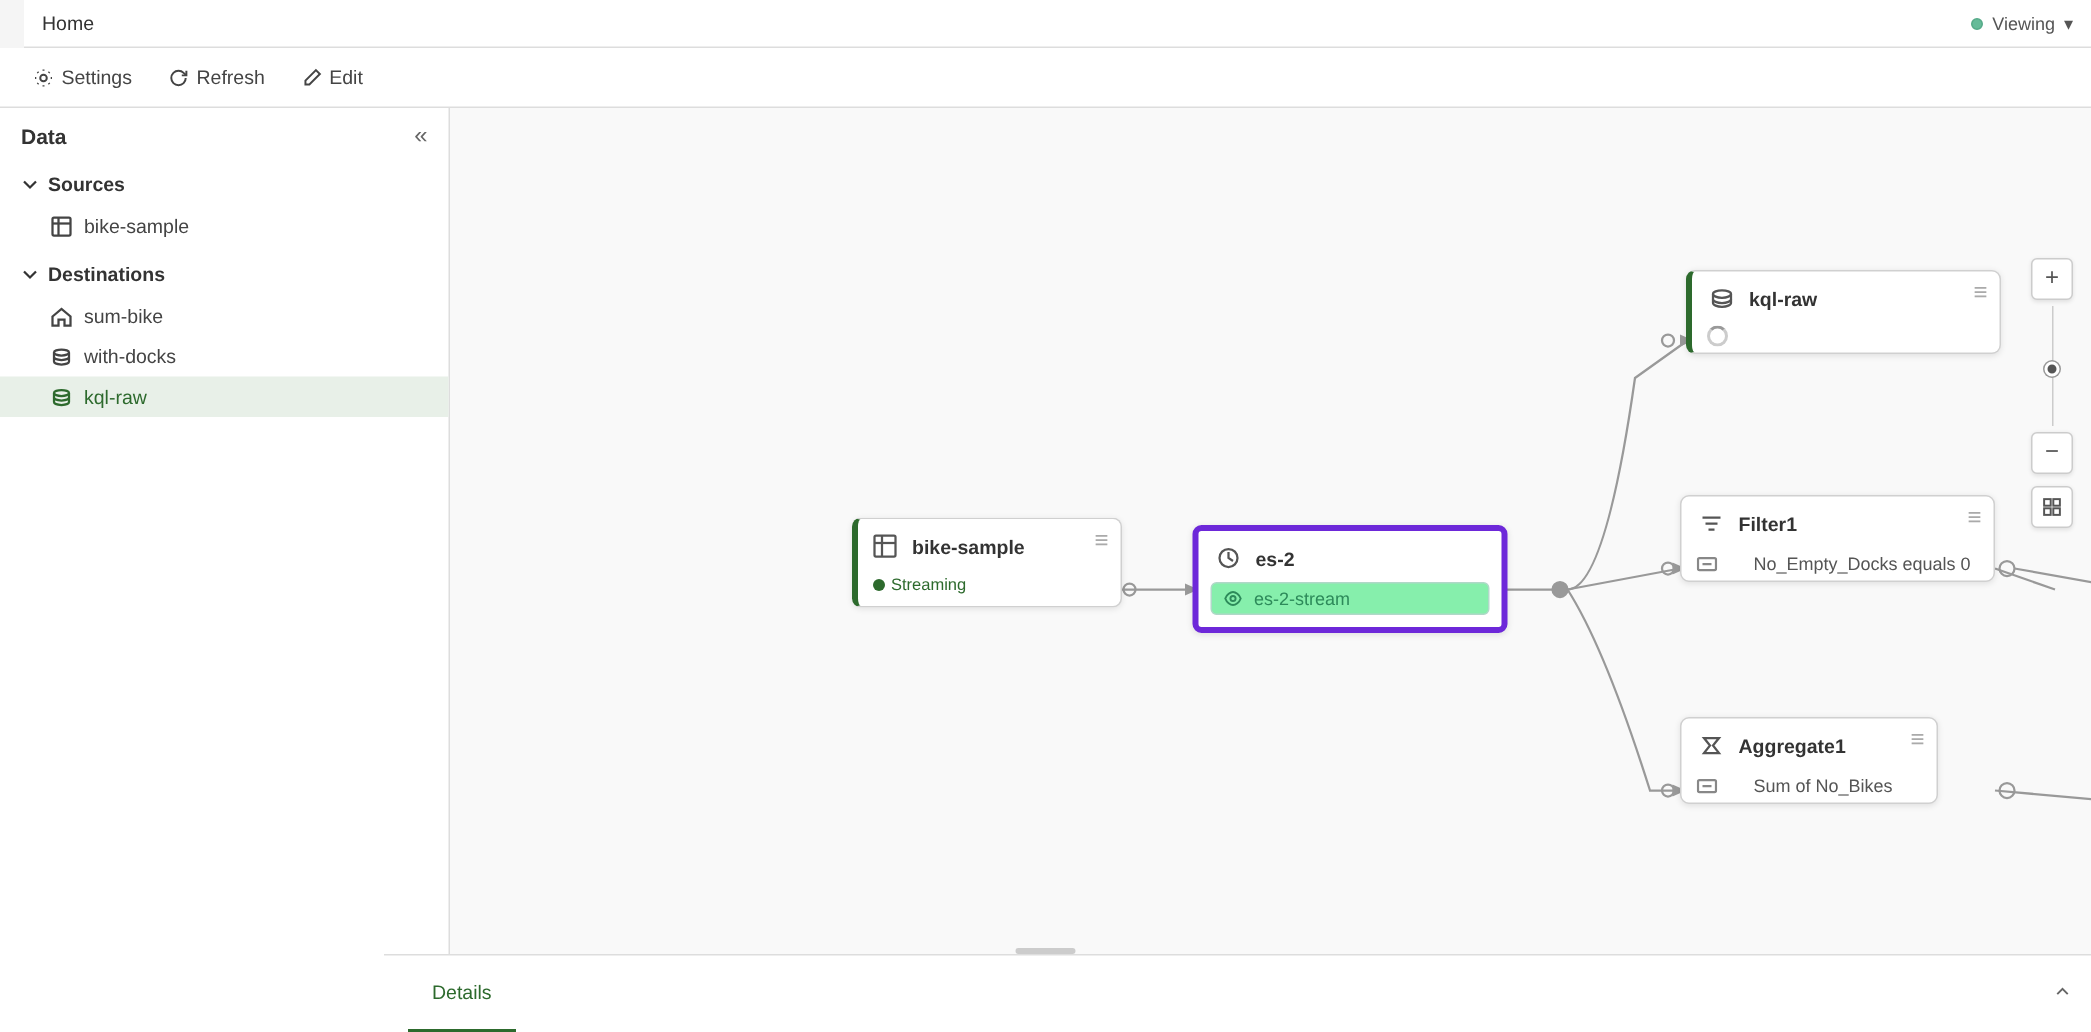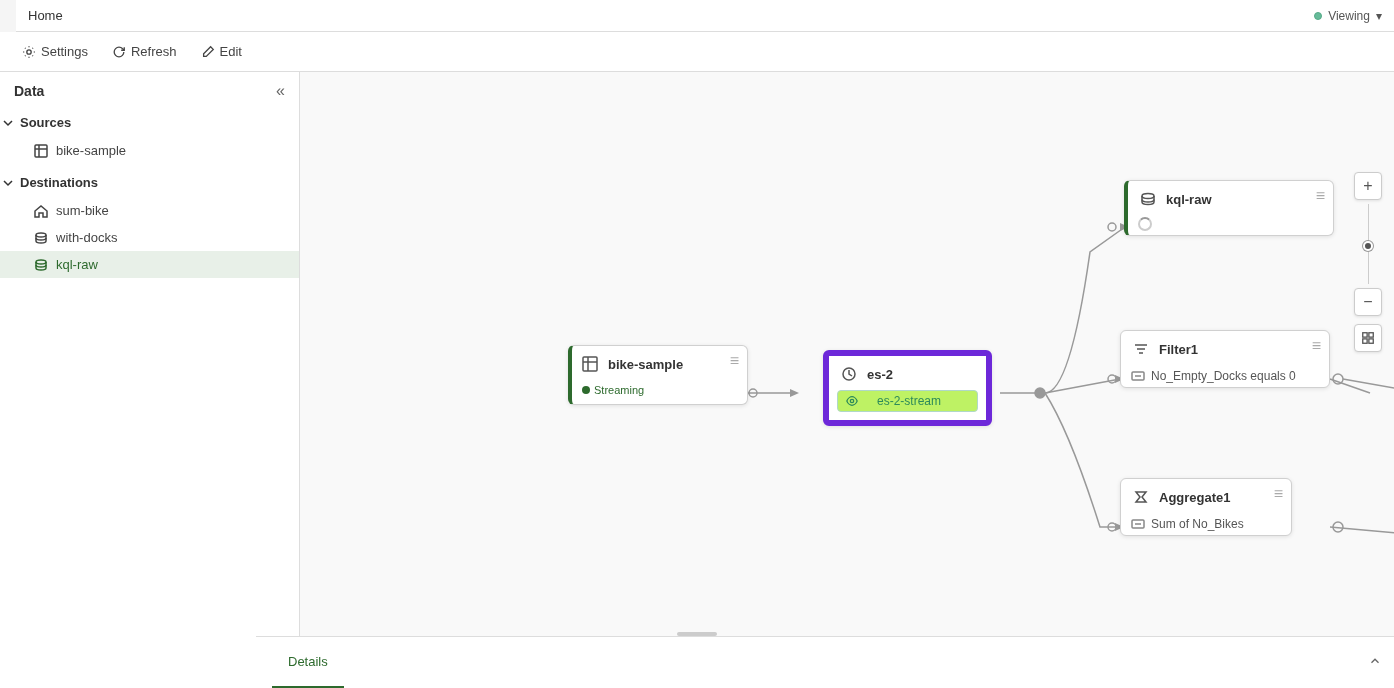--- a/index.html
+++ b/index.html
@@ -18,21 +18,21 @@
 
     
     .main { display: flex; height: calc(688px - 72px); }
 
     
     .sidebar { width: 300px; background: #fff; border-right: 1px solid #ddd; display: flex; flex-direction: column; flex-shrink: 0; }
     .sidebar-header { display: flex; align-items: center; justify-content: space-between; padding: 10px 14px 6px; }
     .sidebar-title { font-weight: 600; font-size: 14px; }
     .collapse-btn { background: none; border: none; cursor: pointer; color: #666; font-size: 16px; }
     .sidebar-section { padding: 2px 0; }
-    .sidebar-section-header { display: flex; align-items: center; gap: 6px; padding: 7px 2px; font-weight: 600; font-size: 13px; cursor: pointer; color: #333; }
+    .sidebar-section-header { display: flex; align-items: center; gap: 6px; padding: 7px 14px; font-weight: 600; font-size: 13px; cursor: pointer; color: #333; }
     .sidebar-section-header svg { width: 12px; height: 12px; }
     .sidebar-item { display: flex; align-items: center; gap: 8px; padding: 6px 14px 6px 34px; cursor: pointer; font-size: 13px; color: #444; border-radius: 0; }
     .sidebar-item.active { background: #e8f0e8; color: #2d6a2d; font-weight: 500; }
     .sidebar-item svg { width: 14px; height: 14px; flex-shrink: 0; }
 
     
     .canvas-area { flex: 1; background: #f9f9f9; position: relative; overflow: hidden; }
 
     
     .node { position: absolute; background: #fff; border: 1px solid #d0d0d0; border-radius: 6px; box-shadow: 0 1px 4px rgba(0,0,0,0.1); }
@@ -42,22 +42,22 @@
     .node-body { padding: 4px 10px 8px; font-size: 12px; color: #666; }
     .node-menu { position: absolute; top: 6px; right: 8px; color: #aaa; font-size: 16px; cursor: pointer; }
 
     
     .node-source { left: 268px; top: 273px; width: 180px; border-left: 4px solid #2d6a2d; }
     .node-source .node-header { padding-left: 8px; }
     .streaming-badge { display: flex; align-items: center; gap: 4px; font-size: 11px; color: #2d6a2d; }
     .streaming-dot { width: 8px; height: 8px; border-radius: 50%; background: #2d6a2d; }
 
     
-    .node-es { left: 523px; top: 278px; width: 169px; border: 6px solid #6d28d9; }
-    .es-stream-tag { background: #bef264; border: 1px solid #b0d8c8; border-radius: 4px; padding: 3px 8px; font-size: 12px; color: #2d8a5a; display: flex; align-items: center; gap: 19px; margin: 0 8px 8px; }
+    .node-es { left: 495px; top: 278px; width: 210px; border: 4px solid #6d28d9; }
+    .es-stream-tag { background: #86efac; border: 1px solid #b0d8c8; border-radius: 4px; padding: 3px 8px; font-size: 12px; color: #2d8a5a; display: flex; align-items: center; gap: 8px; margin: 0 8px 8px; }
 
     
     .node-kql { left: 824px; top: 108px; width: 210px; border-left: 4px solid #2d6a2d; }
 
     
     .node-filter { left: 820px; top: 258px; width: 210px; }
 
     
     .node-withdocks { left: 1108px; top: 268px; width: 210px; border-left: 4px solid #2d6a2d; }
 
@@ -82,21 +82,21 @@
     .bottom-tab { padding: 8px 16px; font-size: 13px; cursor: pointer; color: #666; border-bottom: 2px solid transparent; height: 100%; display: flex; align-items: center; }
     .bottom-tab.active { color: #2d6a2d; border-bottom: 2px solid #2d6a2d; font-weight: 500; }
     .bottom-collapse { margin-left: auto; padding: 0 12px; color: #666; cursor: pointer; }
 
     
     .drag-handle { position: absolute; bottom: 52px; left: 50%; transform: translateX(-50%); width: 40px; height: 4px; background: #ccc; border-radius: 2px; cursor: pointer; }
 
     .created-badge { display: flex; align-items: center; gap: 4px; font-size: 11px; color: #888; padding: 2px 0 4px 10px; }
     .created-dot { width: 7px; height: 7px; border-radius: 50%; background: #bbb; border: 1px solid #999; }
 
-    .filter-row { display: flex; align-items: center; gap: 6px; padding: 4px 10px; font-size: 12px; color: #555; }
+    .filter-row { display: flex; align-items: center; gap: 24px; padding: 4px 10px; font-size: 12px; color: #555; }
   </style>
 </head>
 <body>
 
 <div class="top-bar">
   <span class="top-bar-title">Home</span>
   <div class="viewing-badge">
     <span class="viewing-dot"></span>
     <span>Viewing</span>
     <span>▾</span>

